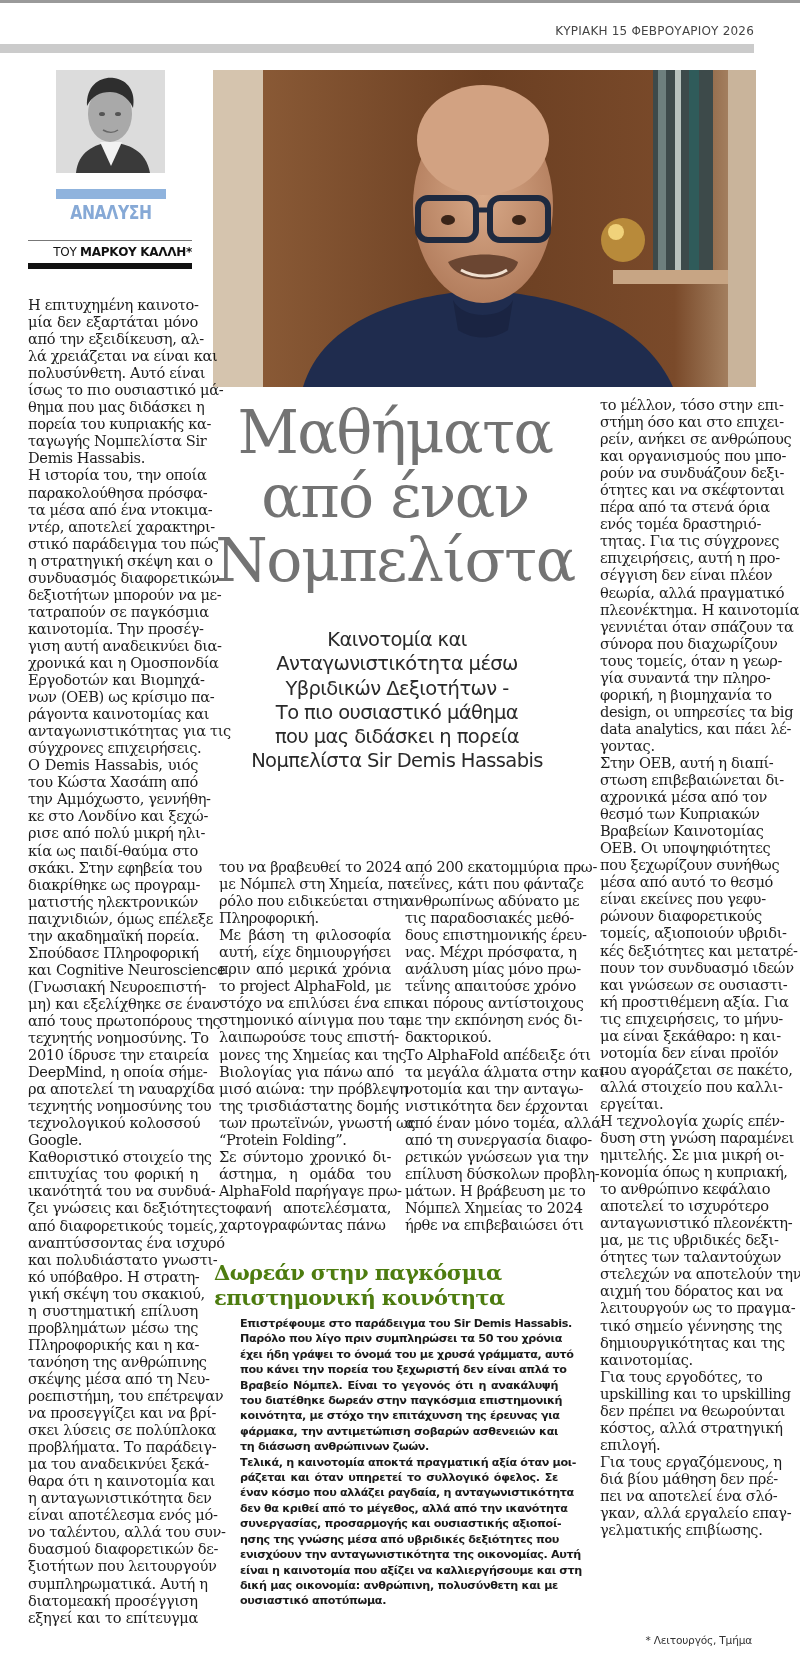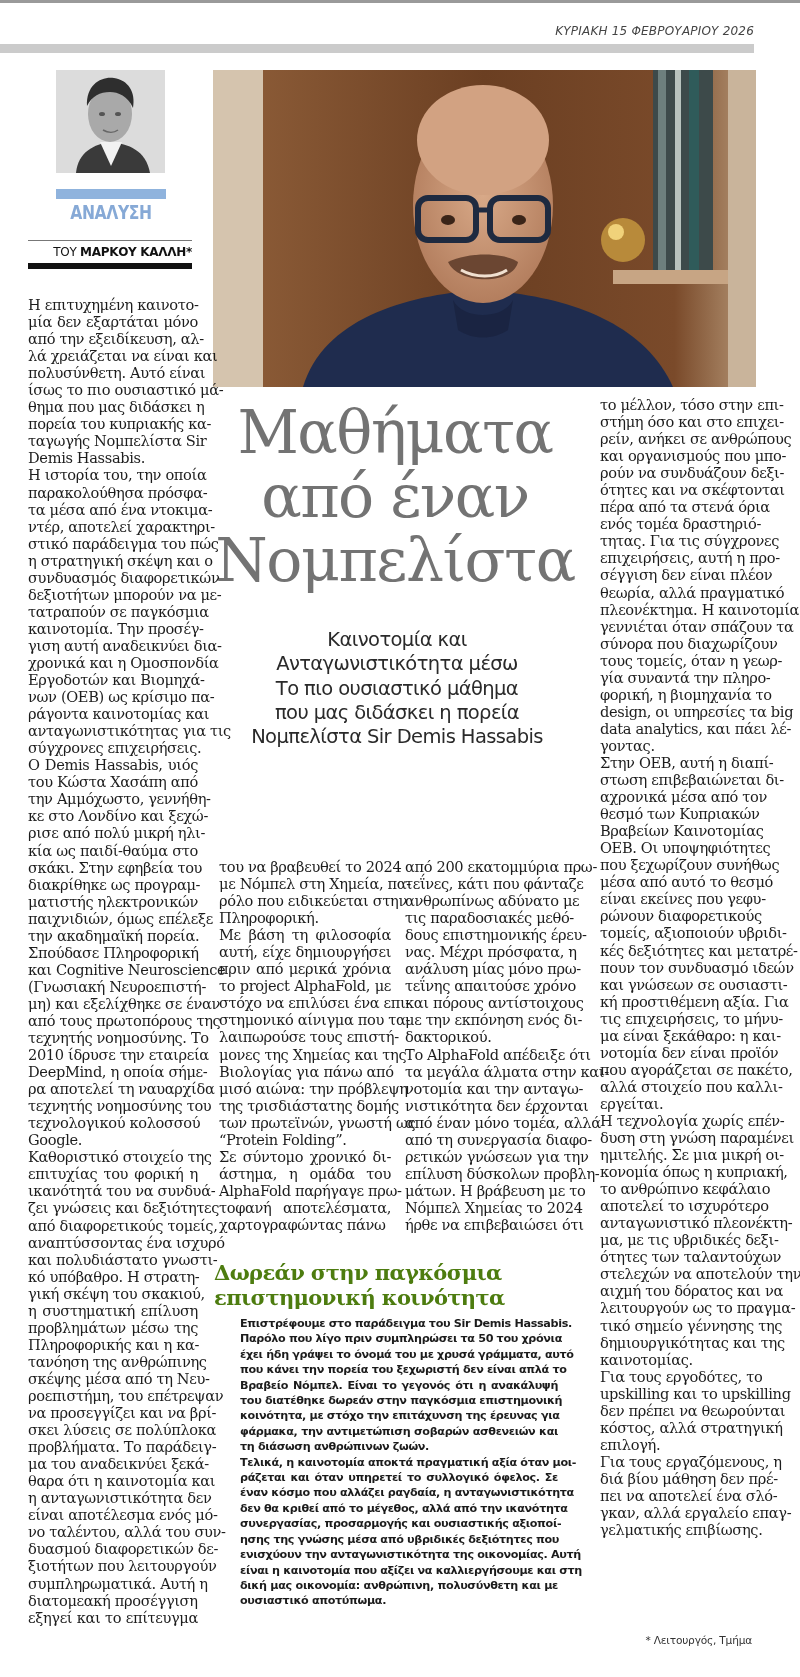--- a/index.html
+++ b/index.html
@@ -1,20 +1,20 @@
 <!DOCTYPE html>
 <html><head>
 <meta charset="utf-8">
 <style>
   * { box-sizing: border-box; margin: 0; padding: 0; }
   html, body { width: 800px; height: 1677px; background: #ffffff; overflow: hidden; }
   body { position: relative; font-family: "DejaVu Serif", serif; color: #1a1a1a; }
 
   .topbar { position: absolute; left: 0; top: 0; width: 800px; height: 3px; background: #9a9a9a; }
-  .dateline { position: absolute; right: 46px; top: 24px; font-family: "DejaVu Sans", sans-serif; font-size: 12px; letter-spacing: 0.2px; color: #444; font-style: italic; }
+  .dateline { position: absolute; right: 46px; top: 24px; font-family: "DejaVu Sans", sans-serif; font-size: 12px; letter-spacing: 0.2px; color: #444; }
   .greybar { position: absolute; left: 0; top: 44px; width: 754px; height: 9px; background: #cbcbcb; }
 
   
   .author-photo { position: absolute; left: 56px; top: 70px; width: 109px; height: 103px; background: linear-gradient(180deg,#e2e2e2 0%,#d6d6d6 100%); overflow: hidden; }
   .author-photo svg { width: 100%; height: 100%; display: block; }
   .analysis-bar { position: absolute; left: 56px; top: 189px; width: 110px; height: 10px; background: #8fb3dd; }
   .analysis-label { position: absolute; left: 56px; top: 201px; width: 110px; text-align: center; font-family: "DejaVu Sans", sans-serif; font-weight: bold; font-size: 19px; color: #86a9d6; letter-spacing: -0.5px; transform: scaleX(0.82); transform-origin: center; }
   .author-rule { position: absolute; left: 28px; top: 240px; width: 164px; height: 1px; background: #777; }
   .byline { position: absolute; left: 28px; top: 245px; width: 164px; text-align: right; font-family: "DejaVu Sans", sans-serif; font-size: 12px; color: #111; letter-spacing: -0.3px; }
   .byline b { font-weight: bold; }
@@ -118,20 +118,21 @@
 
 <h1 class="headline">
   <span class="hl">Μαθήματα</span>
   <span class="hl">από έναν</span>
   <span class="hl">Νομπελίστα</span>
 </h1>
 
 <h2 class="subhead">
   <span class="sl">Καινοτομία και</span>
   <span class="sl">Ανταγωνιστικότητα μέσω</span>
+  <span class="sl">Υβριδικών Δεξιοτήτων -</span>
   <span class="sl">Το πιο ουσιαστικό μάθημα</span>
   <span class="sl">που μας διδάσκει η πορεία</span>
   <span class="sl">Νομπελίστα Sir Demis Hassabis</span>
 </h2>
 
 <div class="col col-left">
     <span class="ln">Η επιτυχημένη καινοτο-</span>
     <span class="ln">μία δεν εξαρτάται μόνο</span>
     <span class="ln">από την εξειδίκευση, αλ-</span>
     <span class="ln">λά χρειάζεται να είναι και</span>

